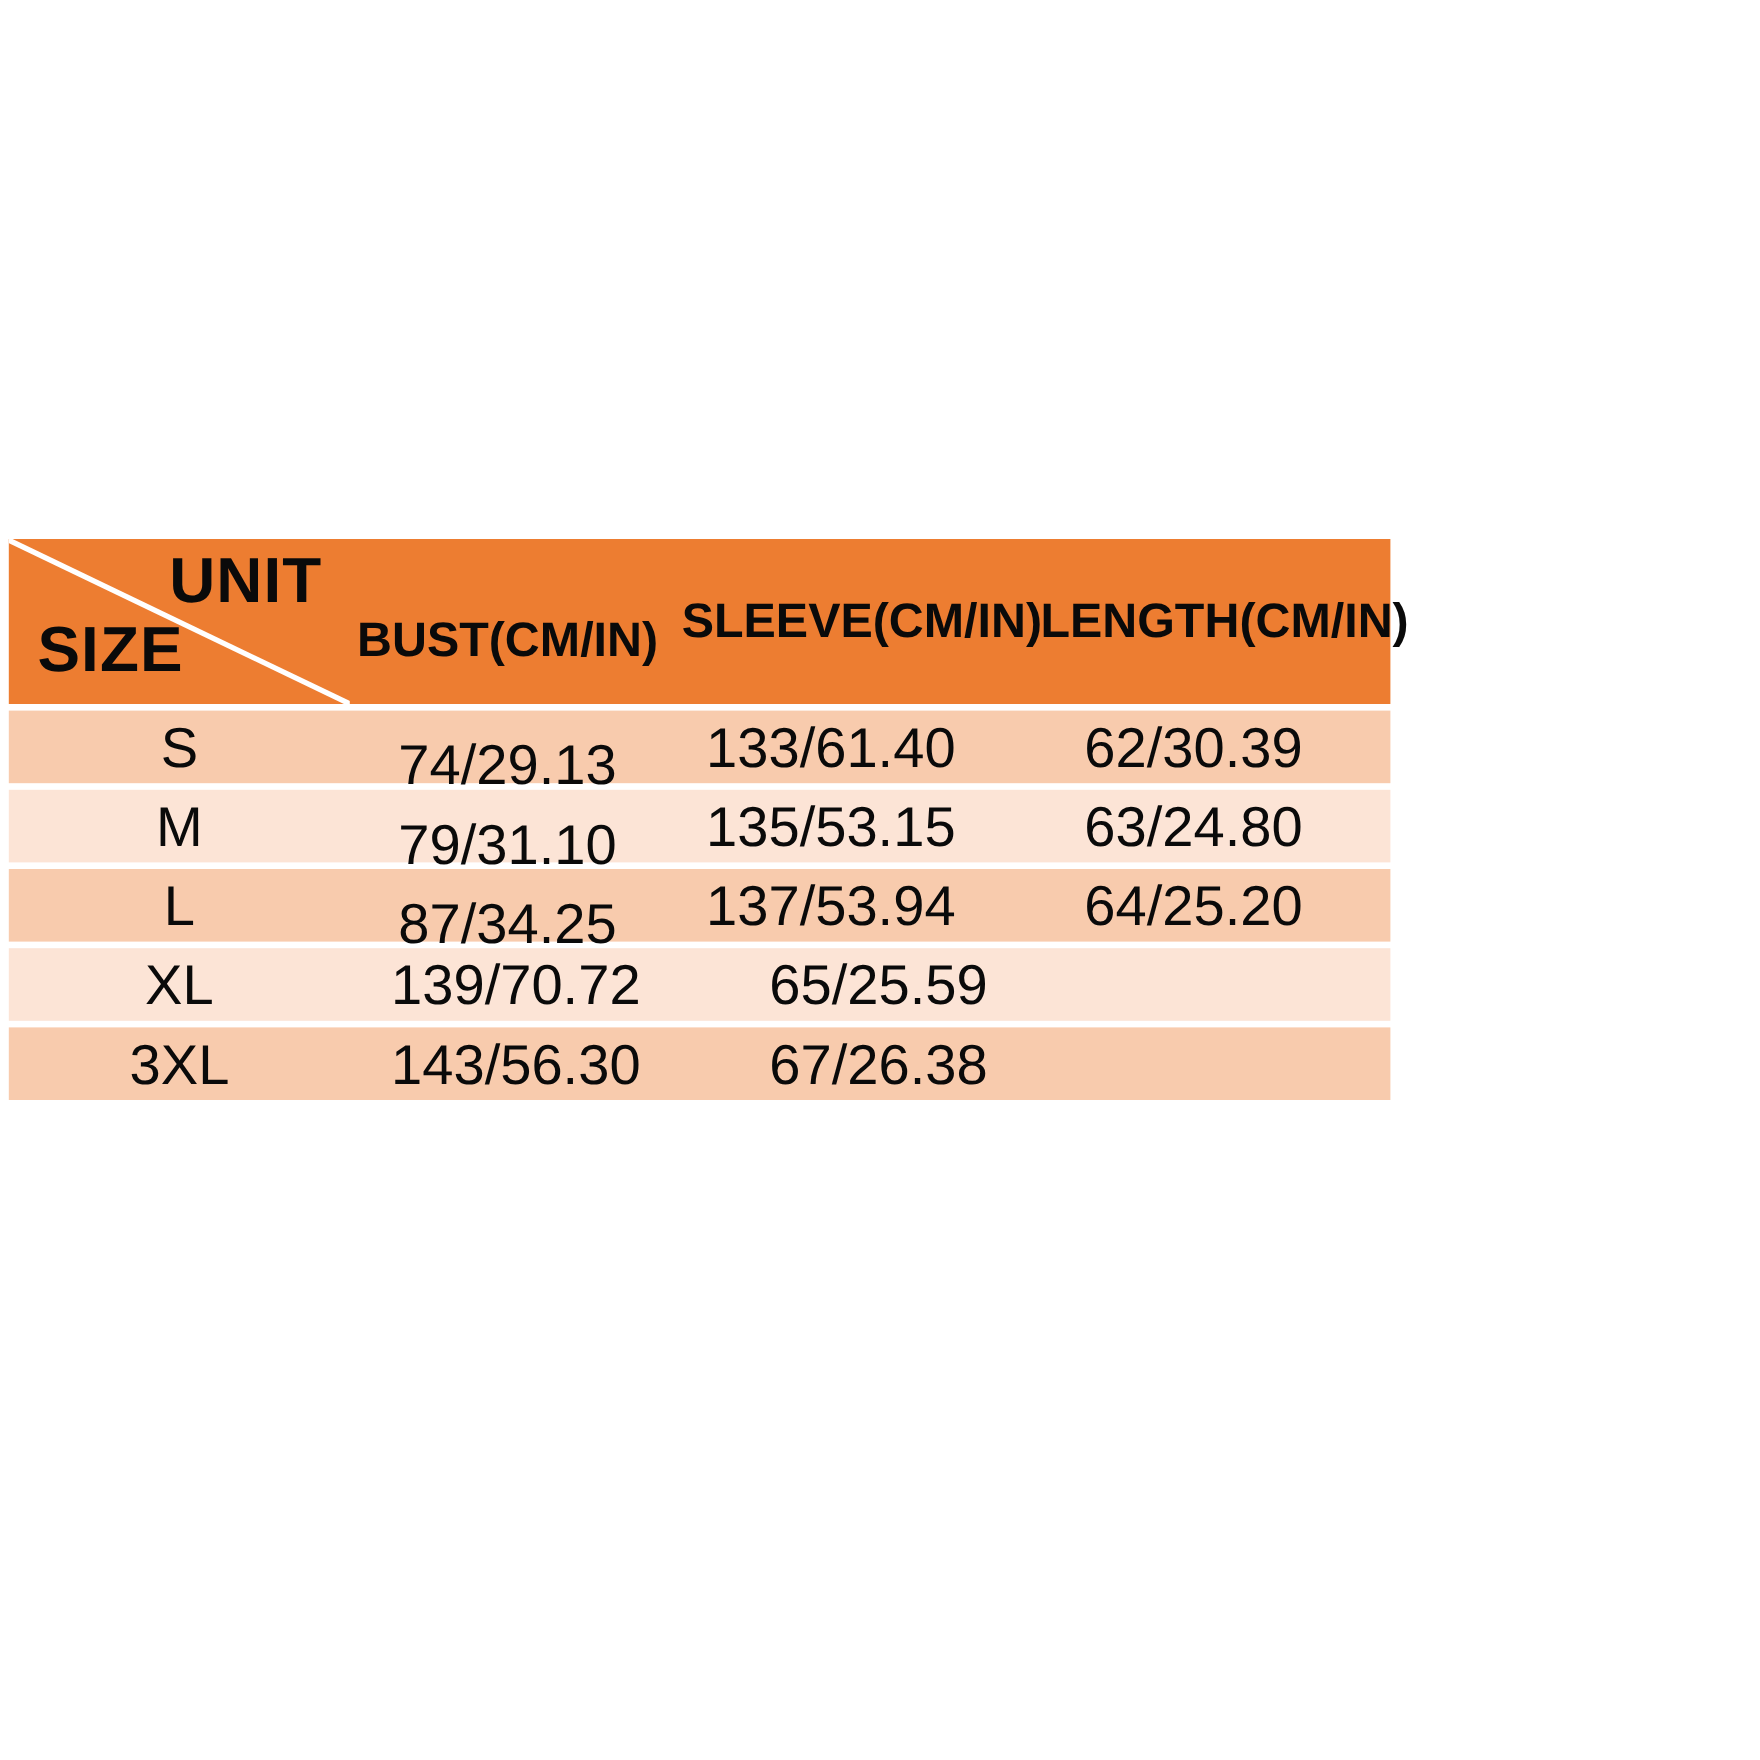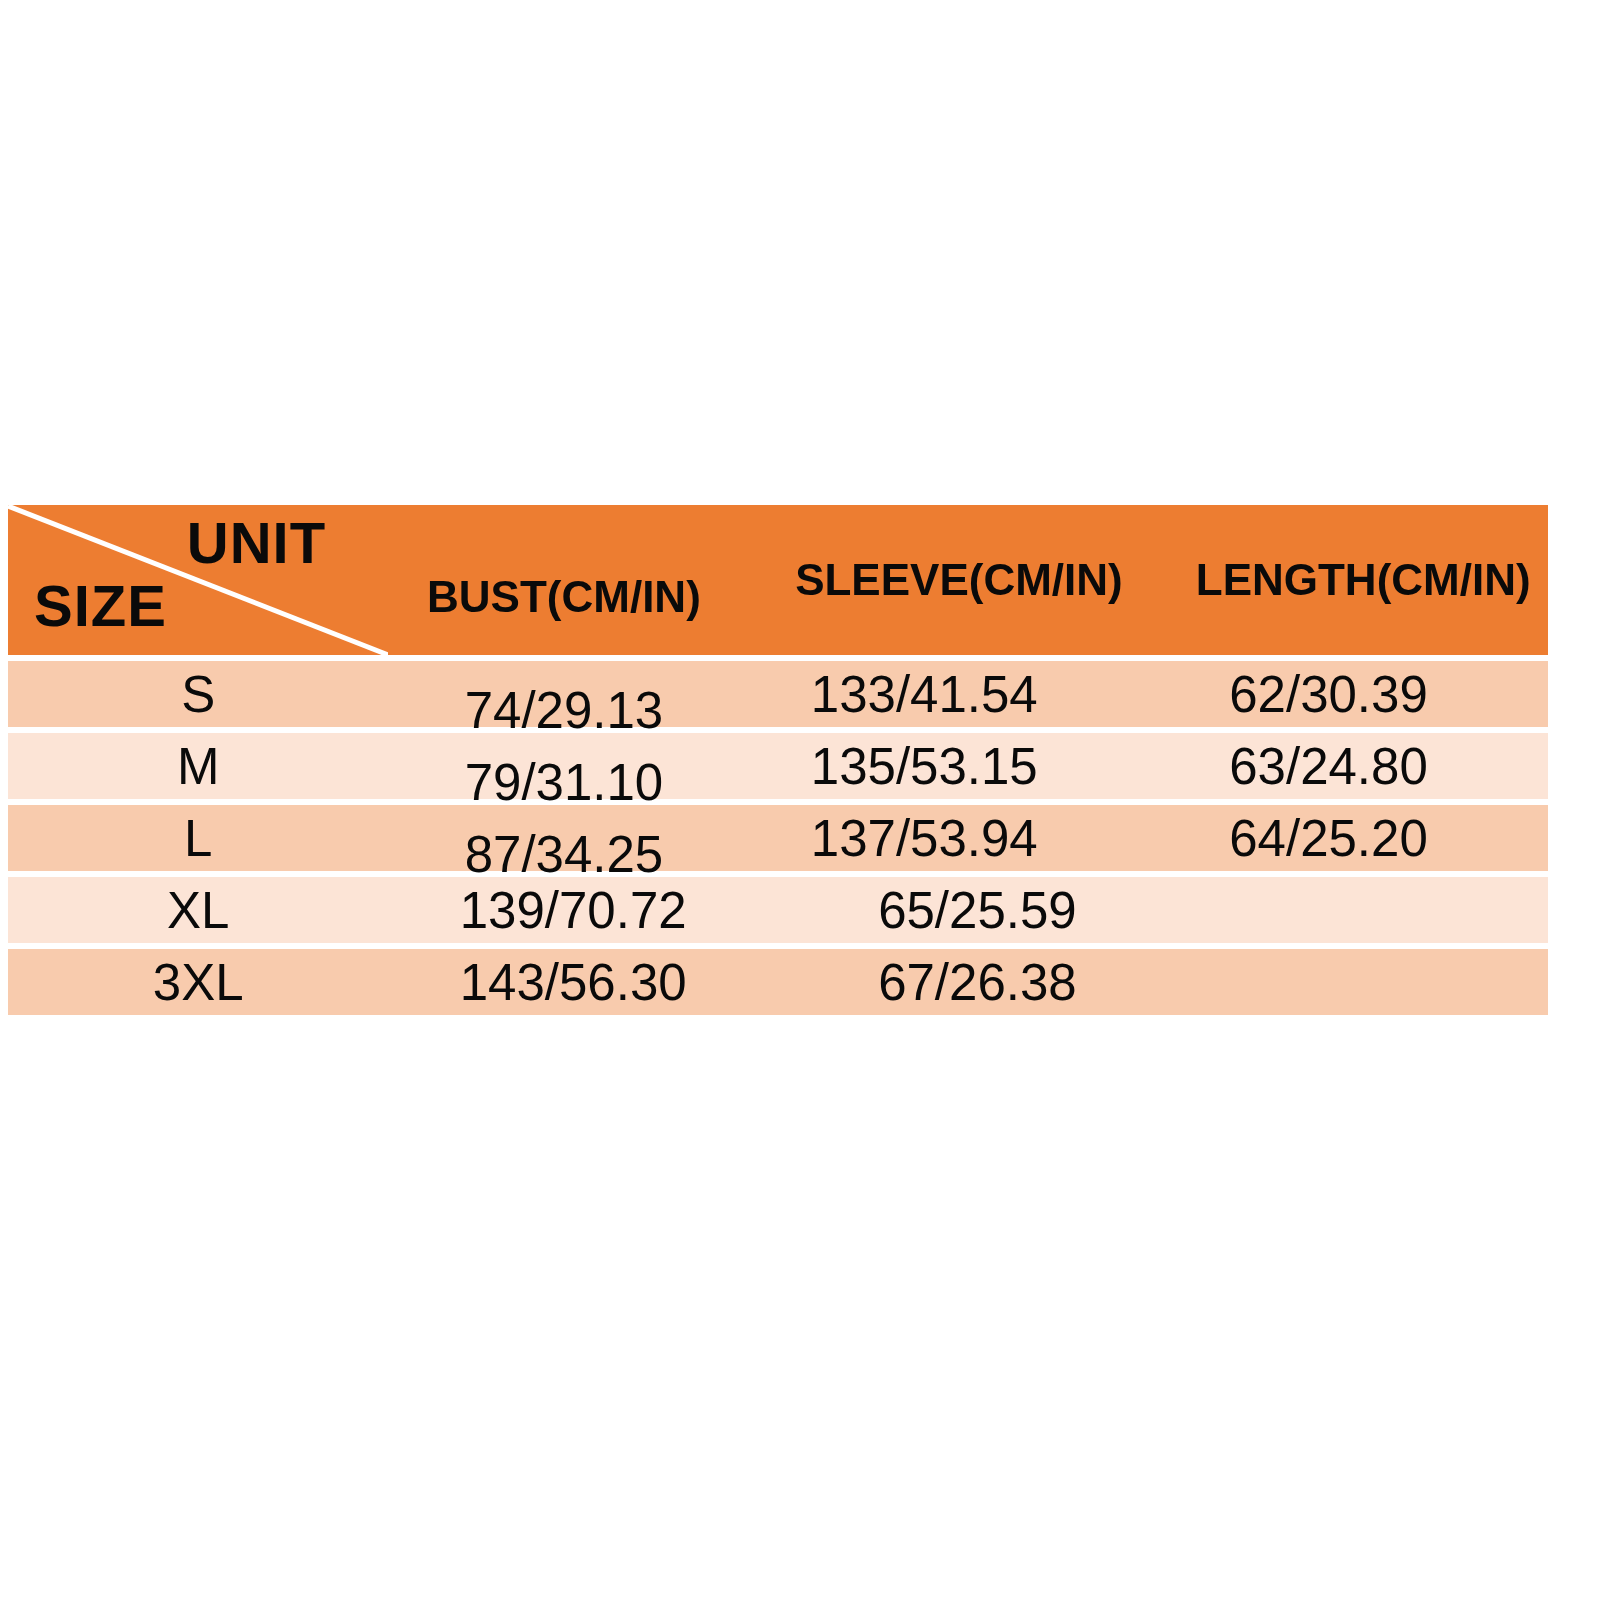--- a/index.html
+++ b/index.html
@@ -13,22 +13,22 @@
   body{
     width:1600px;height:1600px;
     background:#FFFFFF;
     font-family:"Liberation Sans", sans-serif;
     position:relative;
     overflow:hidden;
     color:var(--text-color);
   }
   .size-chart{
     position:absolute;
-    left:8px; top:505px;
-    width:1540px;
+    left:8px; top:490px;
+    width:1256px;
   }
   .hrow{
     display:flex;
     height:150px;
     background:var(--header-bg);
   }
   .cell{
     display:flex;
     align-items:center;
     justify-content:center;
@@ -97,21 +97,21 @@
     </div>
     <div class="cell c2 hcell">BUST(CM/IN)</div>
     <div class="cell c4 hcell">SLEEVE(CM/IN)</div>
     <div class="cell c3 hcell">LENGTH(CM/IN)</div>
   </div>
 
   <div class="table-body">
     <div class="drow">
       <div class="cell c1 dcell">S</div>
       <div class="cell c2 dcell">74/29.13</div>
-      <div class="cell c3 dcell">133/41.54</div>
+      <div class="cell c3 dcell">133/61.40</div>
       <div class="cell c4 dcell">62/30.39</div>
     </div>
     <div class="drow">
       <div class="cell c1 dcell">M</div>
       <div class="cell c2 dcell">79/31.10</div>
       <div class="cell c3 dcell">135/53.15</div>
       <div class="cell c4 dcell">63/24.80</div>
     </div>
     <div class="drow">
       <div class="cell c1 dcell">L</div>

